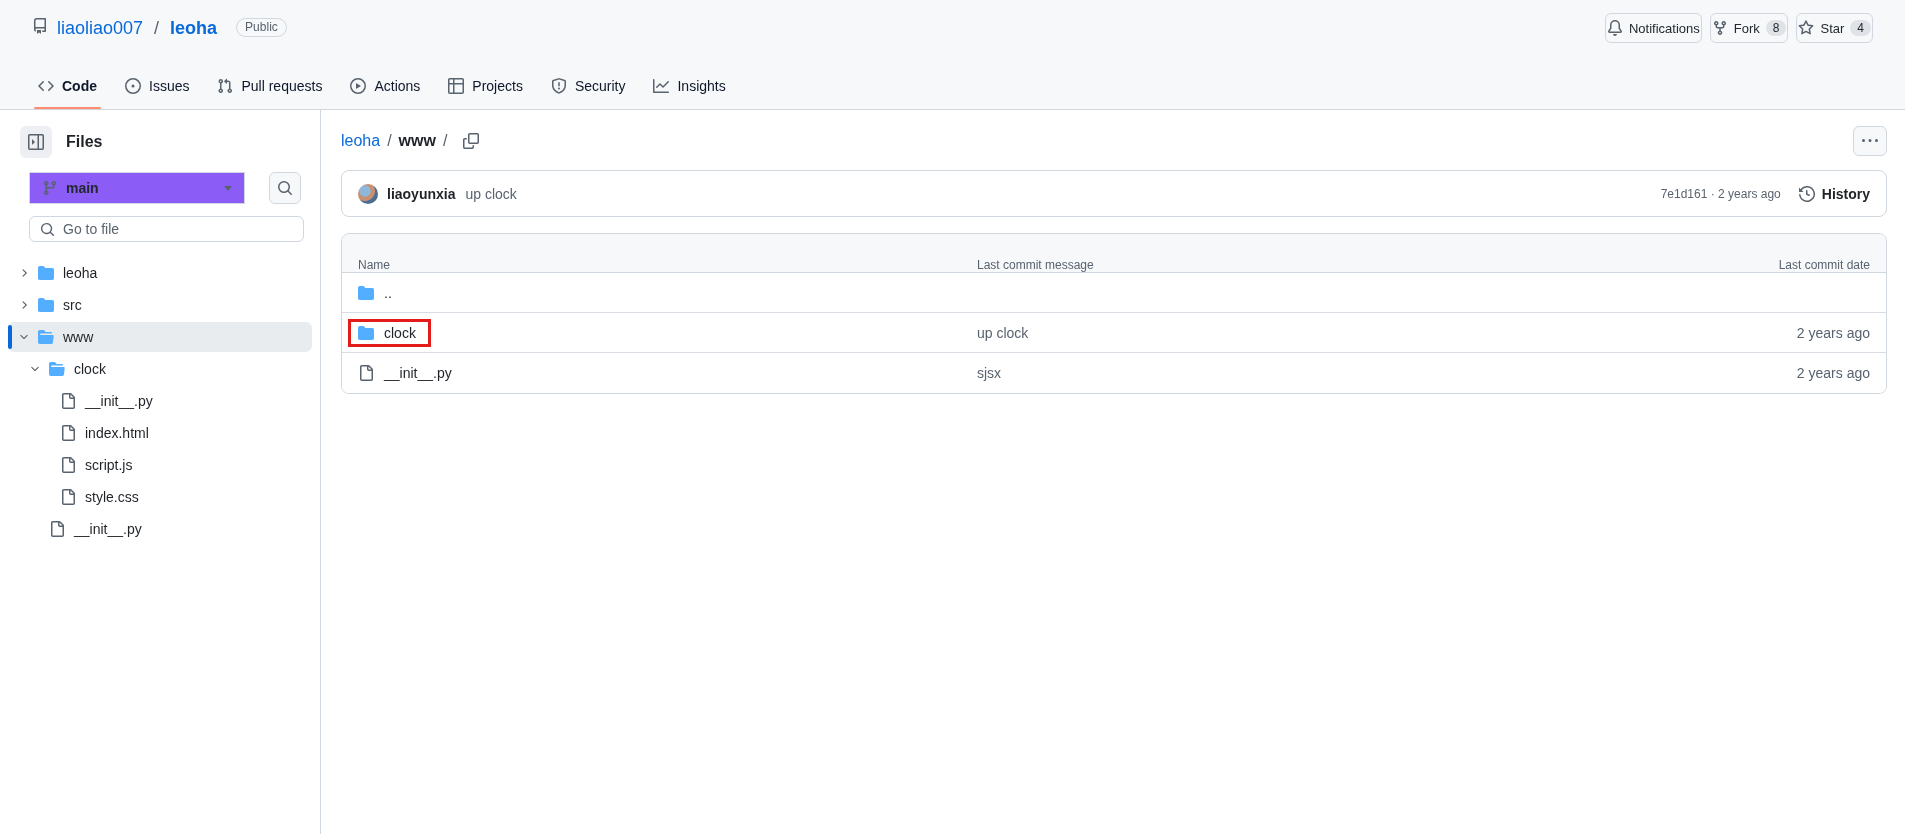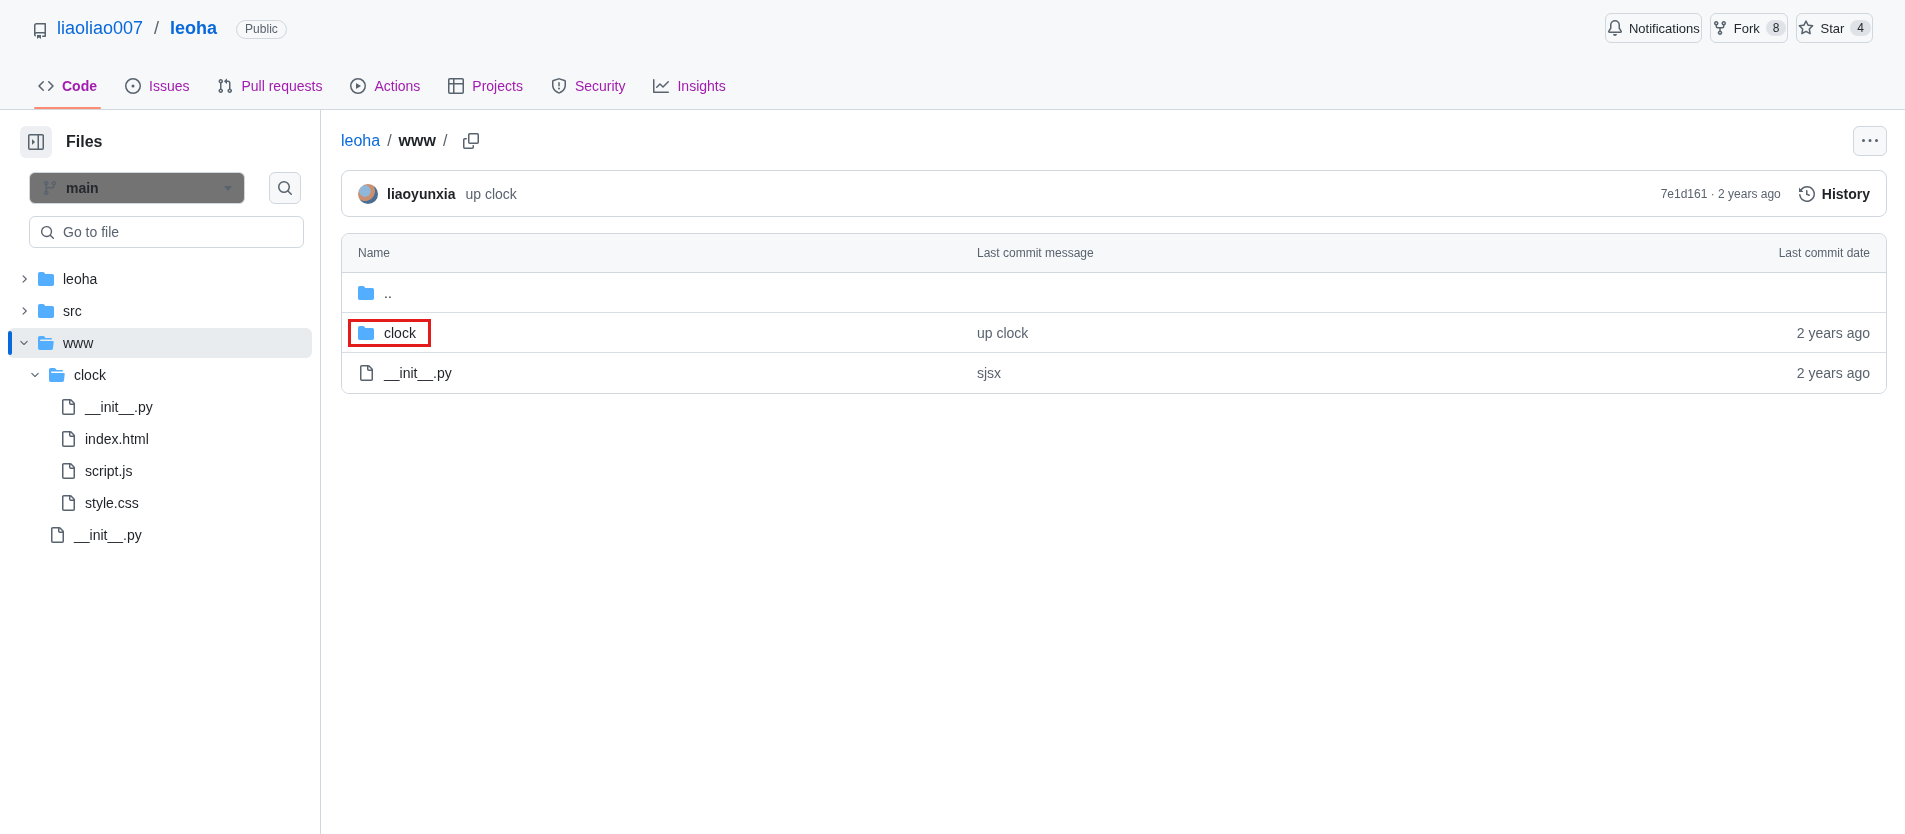--- a/index.html
+++ b/index.html
@@ -7,66 +7,66 @@
   body {
     font-family:"Liberation Sans","DejaVu Sans",sans-serif;
     background:#ffffff; color:#1f2328; font-size:14px;
   }
   svg { display:block; }
   .oct { fill:#59636e; }
 
   
   .app-header { background:#f6f8fa; }
   .title-row { display:flex; align-items:center; height:56px; padding:0 32px; }
-  .repo-title { display:flex; align-items:flex-end; gap:9px; font-size:18px; }
+  .repo-title { display:flex; align-items:flex-start; gap:9px; font-size:18px; }
   .repo-title .owner { color:#0969da; text-decoration:none; font-weight:400; cursor:pointer; }
   .repo-title .slash { color:#59636e; padding:0 2px; }
   .repo-title .repo { color:#0969da; font-weight:600; cursor:pointer; }
   .visibility-badge {
     margin-left:10px; font-size:12px; color:#59636e; border:1px solid #d0d7de;
     border-radius:2em; padding:1px 8px 2px; font-weight:500; background:transparent;
   }
   .header-actions { margin-left:auto; display:flex; gap:8px; }
   .gh-btn {
     display:flex; align-items:center; gap:6px; height:30px; padding:0 1px;
     background:#f6f8fa; border:1px solid #d0d7de; border-radius:6px;
     font-size:13px; font-weight:500; color:#24292f; cursor:pointer;
   }
   .counter {
     background:rgba(175,184,193,0.33); border-radius:2em; font-size:12px;
     padding:1px 7px; font-weight:500; color:#24292f;
   }
 
   
   .tab-nav { display:flex; align-items:flex-end; padding:0 24px; height:54px; border-bottom:1px solid #d0d7de; background:#f6f8fa; }
-  .tab { position:relative; display:flex; align-items:center; gap:8px; padding:0 14px; height:46px; font-size:14px; color:#a21caf; cursor:pointer; border-radius:6px 6px 0 0; }
+  .tab { position:relative; display:flex; align-items:center; gap:8px; padding:0 14px; height:46px; font-size:14px; color:#0f172a; cursor:pointer; border-radius:6px 6px 0 0; }
   .tab.active { font-weight:600; }
   .tab.active::after {
     content:""; position:absolute; left:10px; right:10px; bottom:0; height:2px;
     background:#fd8c73; border-radius:3px;
   }
 
   
   .page-body { display:flex; height:724px; }
   .sidebar { width:321px; border-right:1px solid #d0d7de; padding:16px 0 0 0; flex:none; }
   .main { flex:1; padding:16px 18px 0 20px; }
 
   
   .files-header { display:flex; align-items:center; gap:14px; padding:0 16px 14px 20px;text-align:center; }
   .icon-btn-tinted { width:32px; height:32px; border-radius:6px; background:#edeff2; border:none; display:flex; align-items:center; justify-content:center; cursor:pointer; }
   .files-title { font-size:16px; font-weight:600; }
   .branch-row { display:flex; gap:24px; padding:0 16px 6px 29px; }
   .branch-btn {
     flex:1; max-width:216px; height:32px; display:flex; align-items:center; gap:8px;
-    background:#737373; border:1px solid #d0d7de; border-radius:6px; padding:0 12px;
+    background:#8b5cf6; border:1px solid #d0d7de; border-radius:0; padding:0 12px;
     font-size:14px; font-weight:600; color:#24292f; cursor:pointer;
   }
   .caret-down { margin-left:auto; width:0; height:0; border-left:4px solid transparent; border-right:4px solid transparent; border-top:5px solid #59636e; }
   .search-btn { width:32px; height:32px; border-radius:6px; border:1px solid #d0d7de; background:#f6f8fa; display:flex; align-items:center; justify-content:center; cursor:pointer; }
-  .goto-file { margin:6px 16px 10px 29px; height:32px; display:flex; align-items:center; gap:8px; border:1px solid #d0d7de; border-radius:6px; background:#fff; padding:0 10px; }
+  .goto-file { margin:6px 16px 10px 29px; height:26px; display:flex; align-items:center; gap:8px; border:1px solid #d0d7de; border-radius:6px; background:#fff; padding:0 10px; }
   .goto-file input { border:none; outline:none; font-size:14px; color:#1f2328; width:180px; background:transparent; font-family:inherit; }
   .goto-file input::placeholder { color:#59636e; }
 
   .tree { padding:6px 8px 0 8px; }
   .tree-row { position:relative; display:flex; align-items:center; height:30px; margin-bottom:2px; border-radius:6px; cursor:pointer; padding-left:calc(10px + var(--lvl)*11px); }
   .tree-row.selected { background:#e9ecef; }
   .tree-row.selected::before { content:""; position:absolute; left:0px; top:3px; bottom:3px; width:4px; border-radius:6px; background:#0969da; }
   .twisty { width:20px; height:16px; display:flex; align-items:center; justify-content:flex-start; flex:none; }
   .tree-ico { width:16px; height:16px; margin-right:9px; flex:none; }
   .tree-label { font-size:14px; color:#1f2328; white-space:nowrap; }
@@ -86,21 +86,21 @@
   }
   .avatar { width:20px; height:20px; border-radius:50%; flex:none;
     background:radial-gradient(circle at 35% 35%, #8fb7d9 0 28%, #c98f6e 34% 52%, #4a6f95 56% 72%, #2d4a66 76% 100%); }
   .commit-author { font-weight:700; margin-left:9px; font-size:14px; cursor:pointer; }
   .commit-msg { margin-left:10px; color:#59636e; font-size:14px; cursor:pointer; }
   .commit-meta { margin-left:auto; display:flex; align-items:center; gap:18px; }
   .sha-time { color:#59636e; font-size:12px; }
   .history-btn { display:flex; align-items:center; gap:7px; background:transparent; border:none; font-size:14px; font-weight:600; color:#1f2328; cursor:pointer; font-family:inherit; }
 
   .file-table { margin-top:16px; border:1px solid #d0d7de; border-radius:8px; overflow:hidden; }
-  .ft-head { display:flex; align-items:center; height:39px; background:#f6f8fa; border-bottom:1px solid #d0d7de; color:#59636e; font-size:12px; }
+  .ft-head { display:flex; align-items:flex-end; height:39px; background:#f6f8fa; border-bottom:1px solid #d0d7de; color:#59636e; font-size:12px; }
   .ft-row { display:flex; align-items:center; height:40px; border-bottom:1px solid #d8dee4; background:#fff; }
   .ft-row:last-child { border-bottom:none; }
   .col-name { flex:0 0 635px; padding-left:16px; display:flex; align-items:center; }
   .col-msg { flex:1; color:#59636e; }
   .col-date { flex:0 0 200px; text-align:right; padding-right:16px; color:#59636e; }
   .ft-head .col-msg { color:#59636e; }
   .entry { display:flex; align-items:center; cursor:pointer; }
   .entry .tree-ico { margin-right:10px; }
   .entry-name { font-size:14px; color:#1f2328; }
   .entry.annotated { border:3px solid #e31b1b; padding:3px 12px 3px 7px; margin-left:-10px; }

